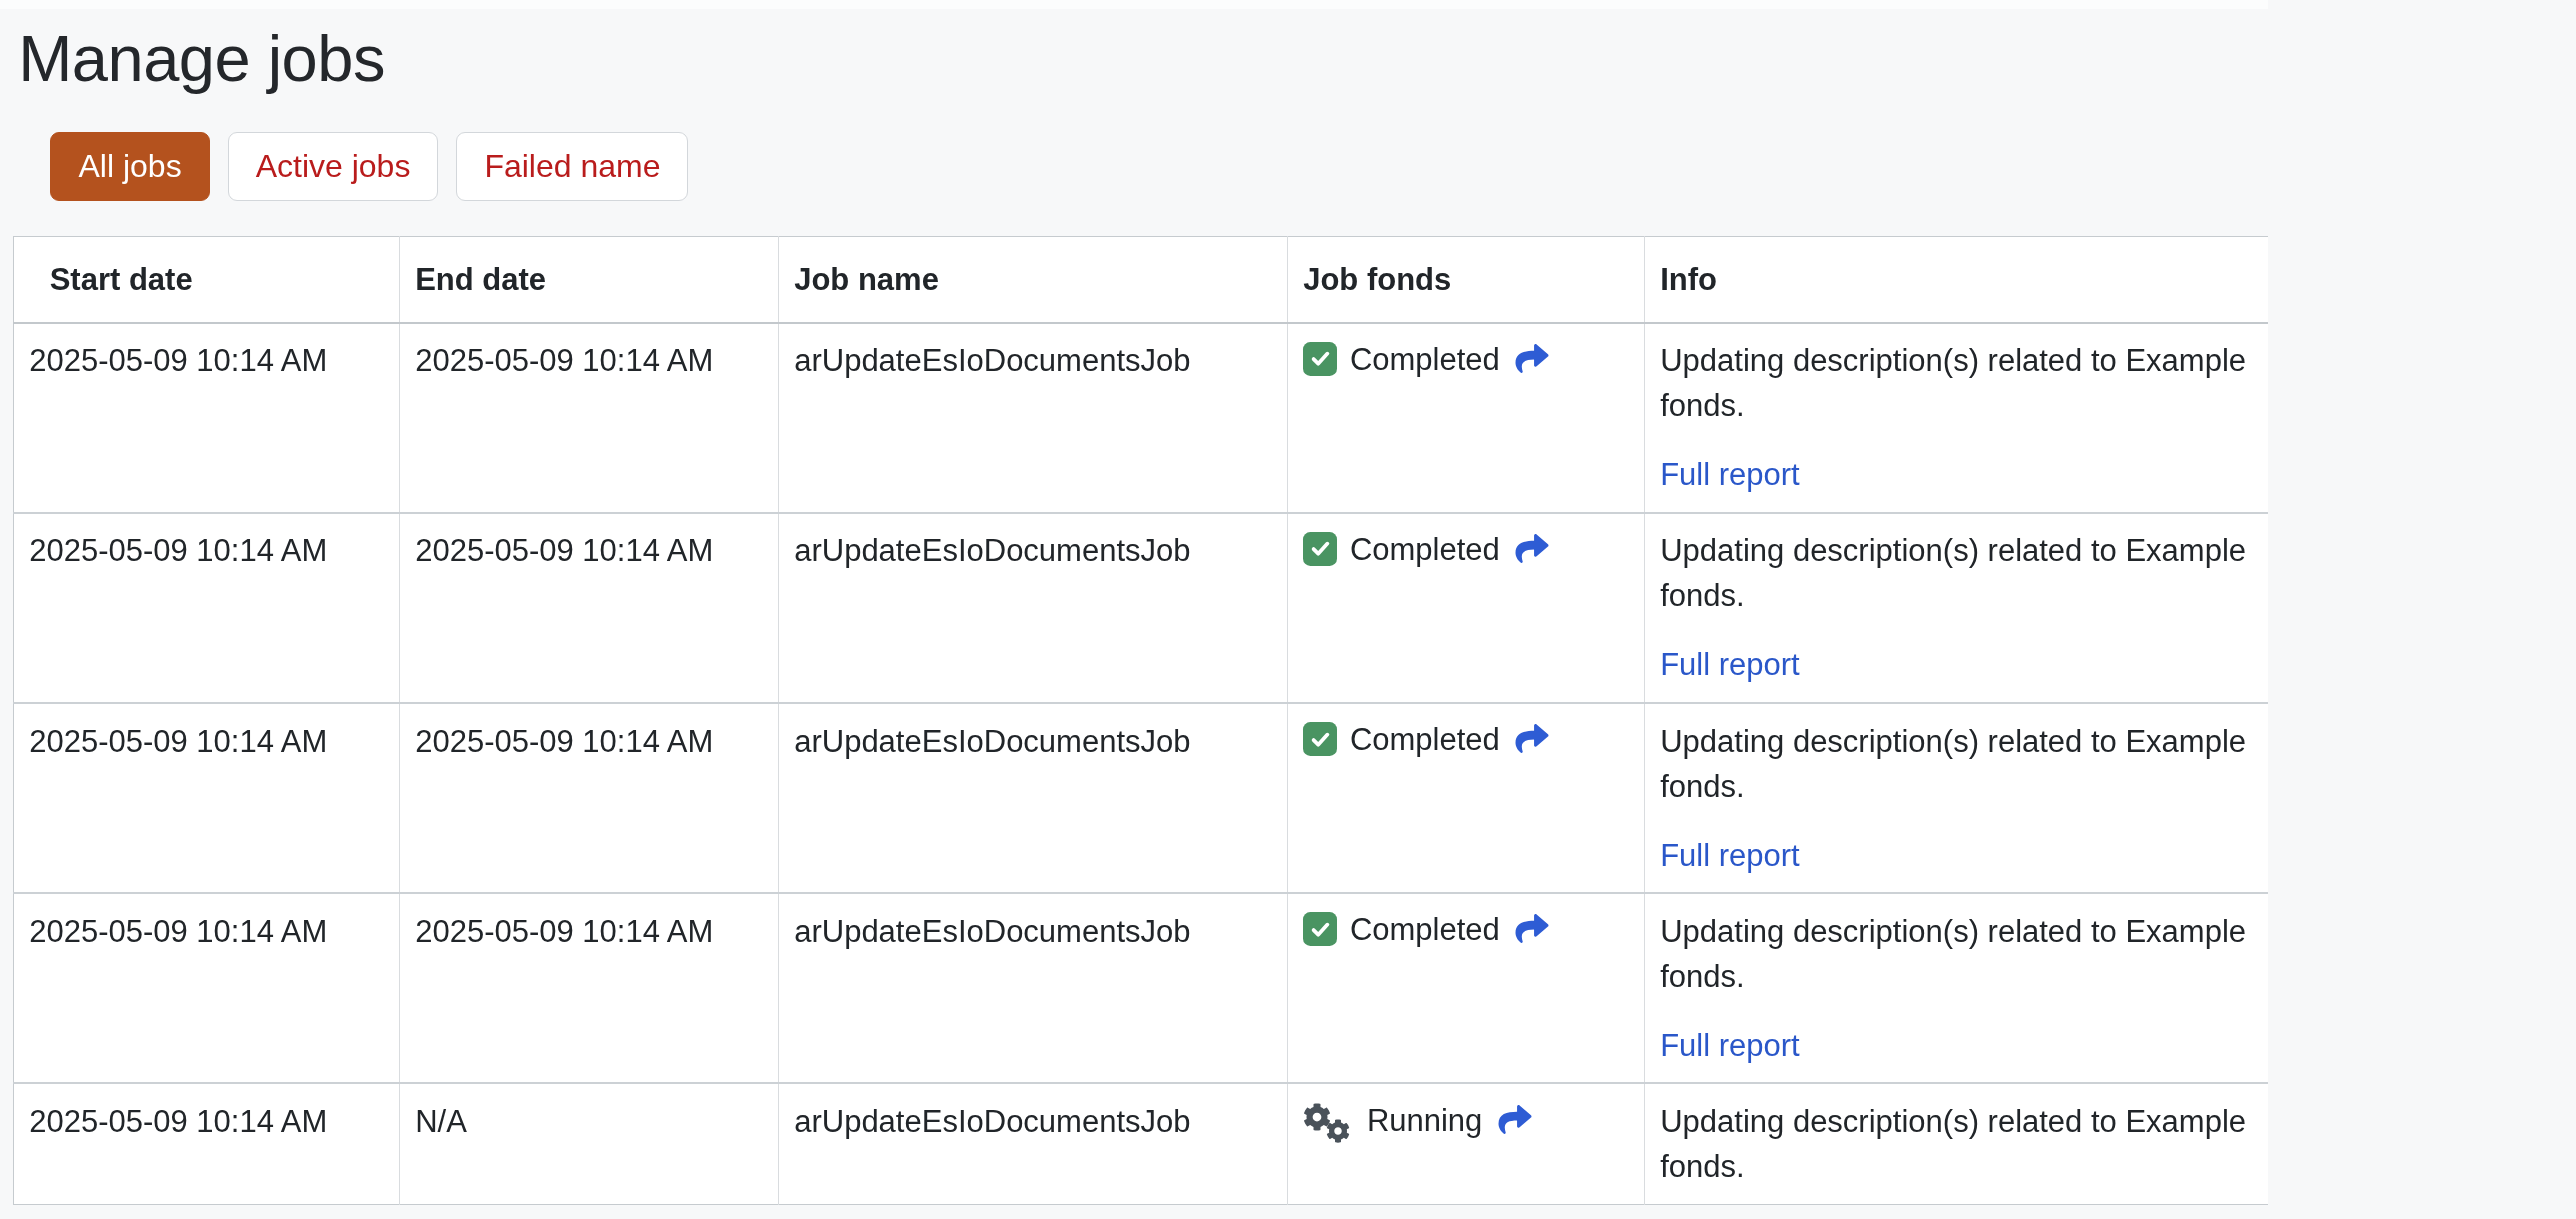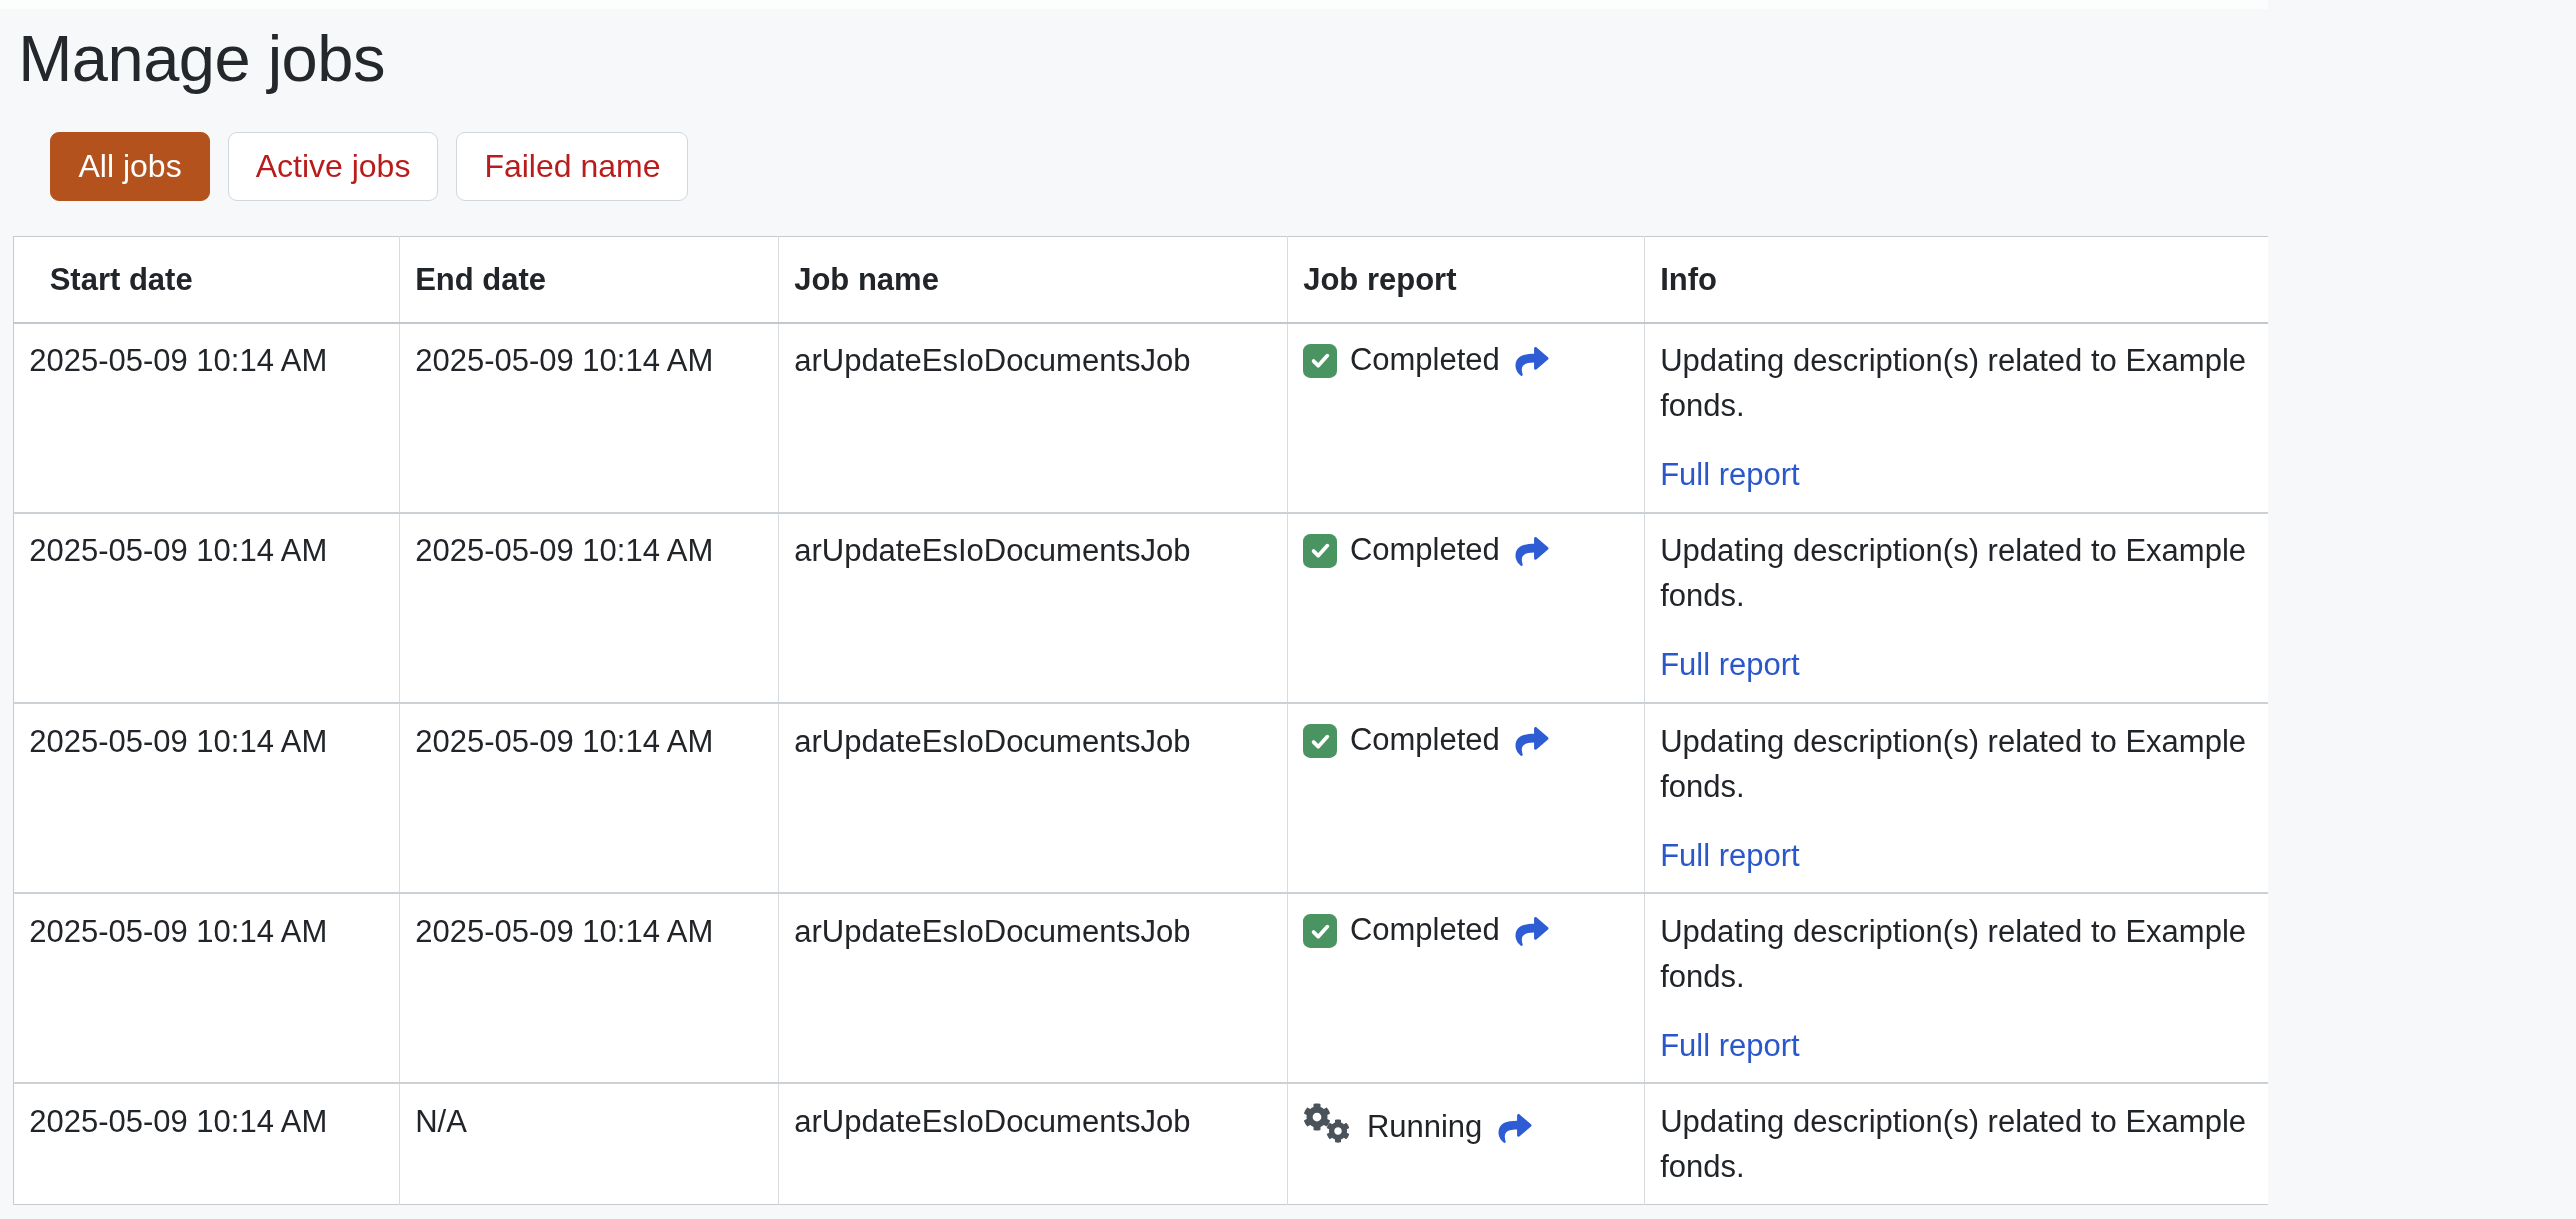--- a/index.html
+++ b/index.html
@@ -76,21 +76,21 @@
     padding: 14.6px 15.5px;
     line-height: 45px;
     border-left: 1.8px solid #d9dcdf;
   }
   table.jobs td:first-child { border-left: none; }
   table.jobs tbody tr { border-top: 2.7px solid #ccd1d5; }
   table.jobs tbody tr:first-child { border-top: none; }
 
   .status {
     display: flex;
-    align-items: flex-end;
+    align-items: flex-start;
     gap: 12.7px;
     padding-top: 3.6px;
     line-height: normal;
   }
   .check-icon {
     width: 34px; height: 34px;
     flex: none;
     border-radius: 7.3px;
     background: var(--green, #4a9462);
     display: inline-flex;
@@ -138,21 +138,21 @@
       <col style="width:509px">
       <col style="width:357px">
       <col style="width:761px">
       <col style="width:159px">
     </colgroup>
     <thead>
       <tr id="header-row">
           <th>Start date</th>
           <th>End date</th>
           <th>Job name</th>
-          <th>Job report</th>
+          <th>Job fonds</th>
           <th>Info</th>
           <th>Start</th>
         </tr>
     </thead>
     <tbody id="rows">
         <tr>
           <td>2025-05-09 10:14 AM</td>
           <td>2025-05-09 10:14 AM</td>
           <td>arUpdateEsIoDocumentsJob</td>
           <td>

